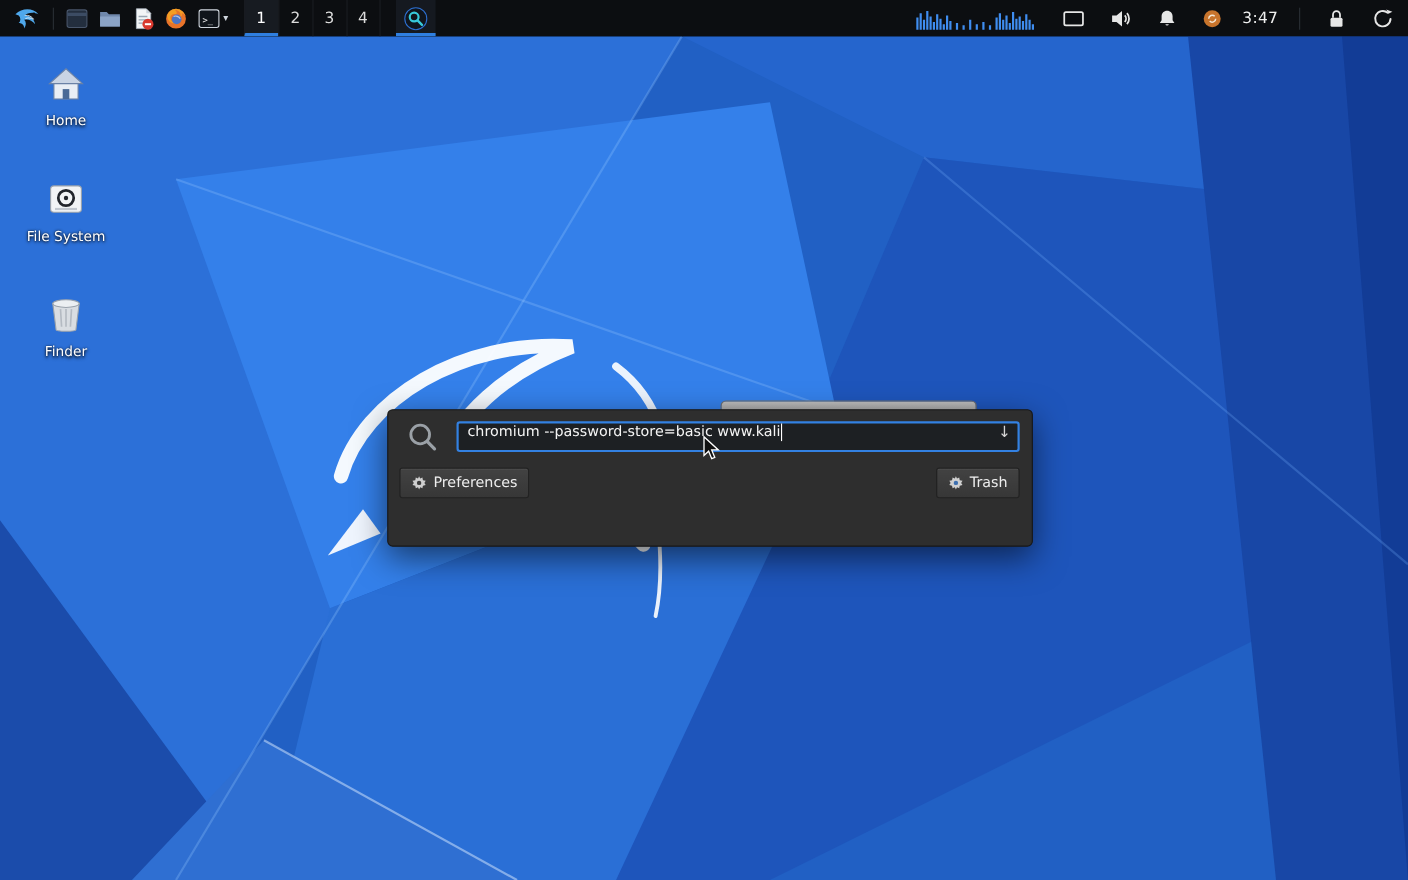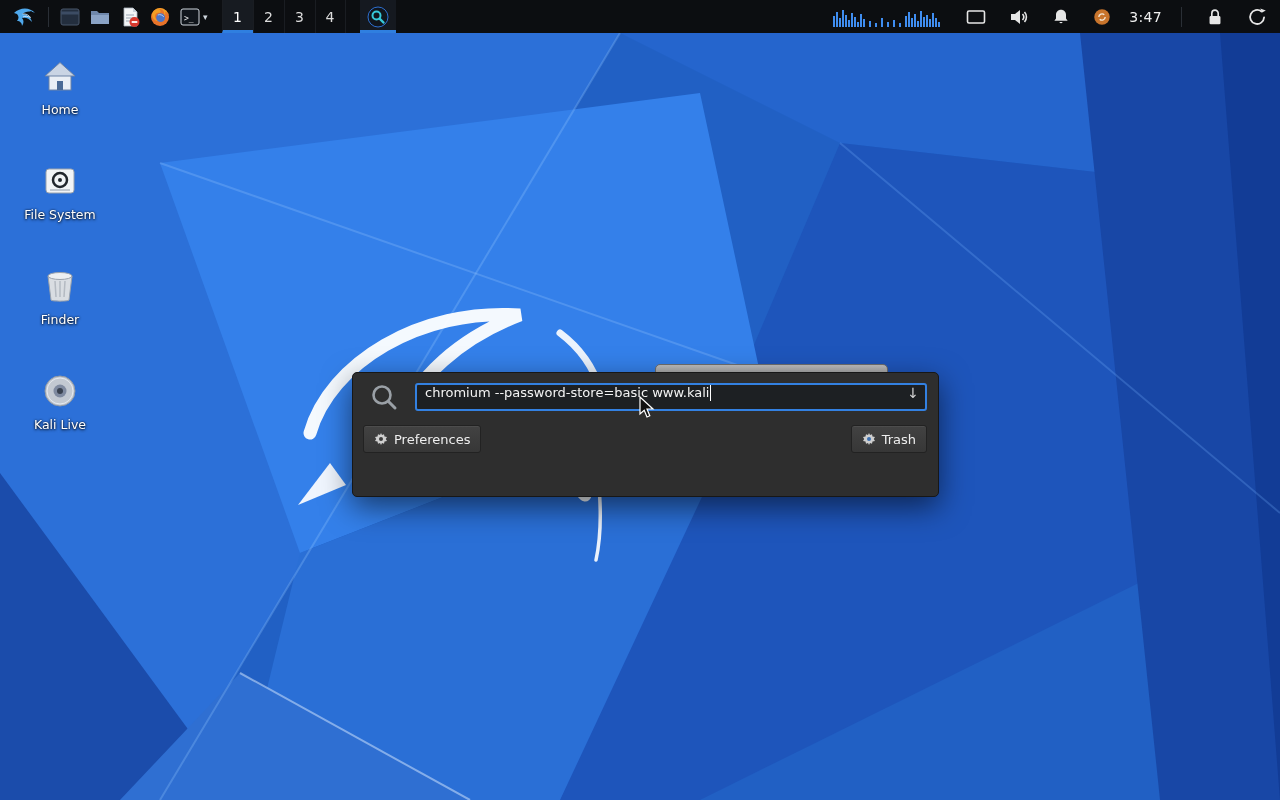--- a/index.html
+++ b/index.html
@@ -247,31 +247,20 @@
       <div class="dicon-img">
         <svg width="40" height="40" viewBox="0 0 40 40">
           <path d="M8 10 L11 34 C11 35.5 29 35.5 29 34 L32 10 Z" fill="#d9dde2" stroke="#9aa2ac"></path>
           <ellipse cx="20" cy="10" rx="12" ry="3.5" fill="#eceff2" stroke="#9aa2ac"></ellipse>
           <path d="M15 15 L16 31 M20 15 L20 31 M25 15 L24 31" stroke="#b4bac2" stroke-width="1.5" fill="none"></path>
         </svg>
       </div>
       <div class="dicon-label">Finder</div>
     </div>
 
-    <div class="dicon" style="top:338px">
-      <div class="dicon-img">
-        <svg width="40" height="40" viewBox="0 0 40 40">
-          <circle cx="20" cy="20" r="15" fill="#c3c9d2" stroke="#8f98a4"></circle>
-          <circle cx="20" cy="20" r="13" fill="none" stroke="#e6eaef"></circle>
-          <circle cx="20" cy="20" r="6.5" fill="#7f8aa0"></circle>
-          <circle cx="20" cy="20" r="3" fill="#39414f"></circle>
-        </svg>
-      </div>
-      <div class="dicon-label">Kali Live</div>
-    </div>
 
   </div>
 
   <div class="bg-window"></div>
 
   <div class="appfinder">
 
     <div class="af-row1">
       <span class="af-search">
         <svg width="30" height="30" viewBox="0 0 30 30">

